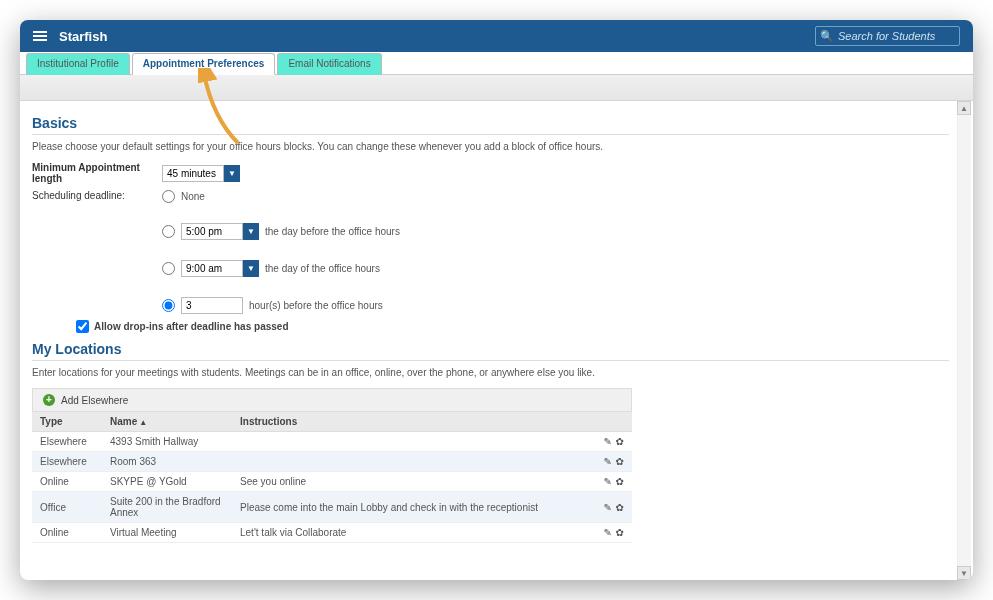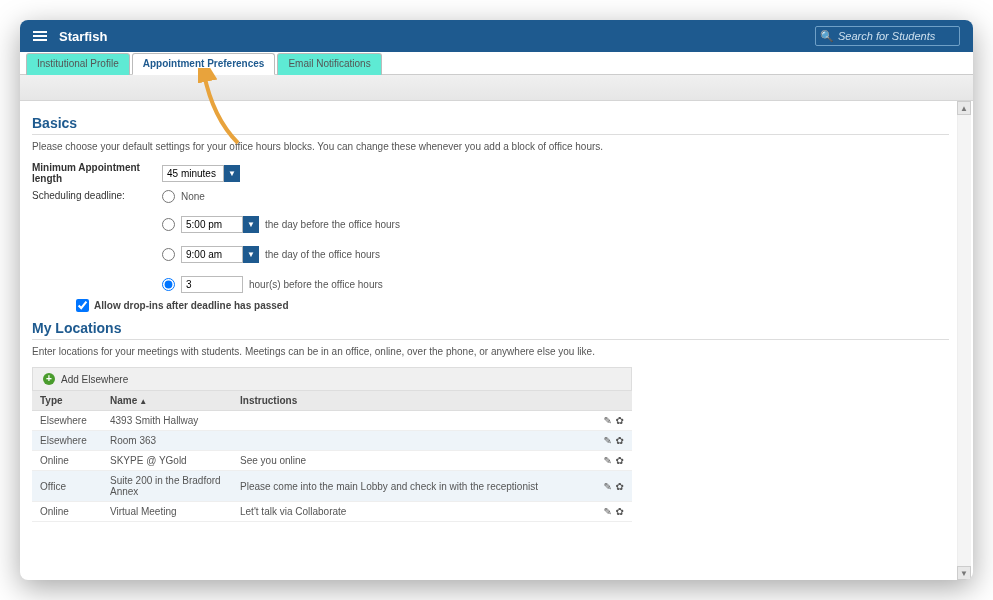--- a/index.html
+++ b/index.html
@@ -77,21 +77,21 @@
 .section-head { color: #1e5a8f; font-size: 14px; font-weight: bold; border-bottom: 1px solid #ddd; padding-bottom: 3px; margin: 8px 0 6px 0; }
 .subtext { font-size: 10px; color: #555; margin-bottom: 10px; }
 
 .form-row { display: flex; align-items: center; margin-bottom: 6px; }
 .form-label { width: 130px; font-size: 10px; }
 .form-label.bold { font-weight: bold; }
 .select-wrap { display: inline-flex; align-items: stretch; }
 .select-wrap input { border: 1px solid #bbb; font-size: 10px; padding: 2px 4px; width: 62px; }
 .select-wrap .drop-btn { background: #1e5a8f; color: #fff; width: 16px; display: flex; align-items: center; justify-content: center; font-size: 8px; cursor: pointer; }
 
-.radio-col { display: flex; flex-direction: column; gap: 13px; }
+.radio-col { display: flex; flex-direction: column; gap: 20px; }
 .radio-line { display: flex; align-items: center; gap: 6px; font-size: 10px; color: #555; }
 .radio-line input[type="radio"] { margin: 0; }
 .plain-input { border: 1px solid #bbb; font-size: 10px; padding: 2px 4px; width: 62px; }
 
 .check-line { display: flex; align-items: center; gap: 5px; font-size: 10px; color: #444; margin-top: 6px; padding-left: 44px; }
 .check-line input { margin: 0; }
 .check-line label { font-weight: bold; }
 
 .add-bar {
   background: #f0f0f0; border: 1px solid #ddd;

